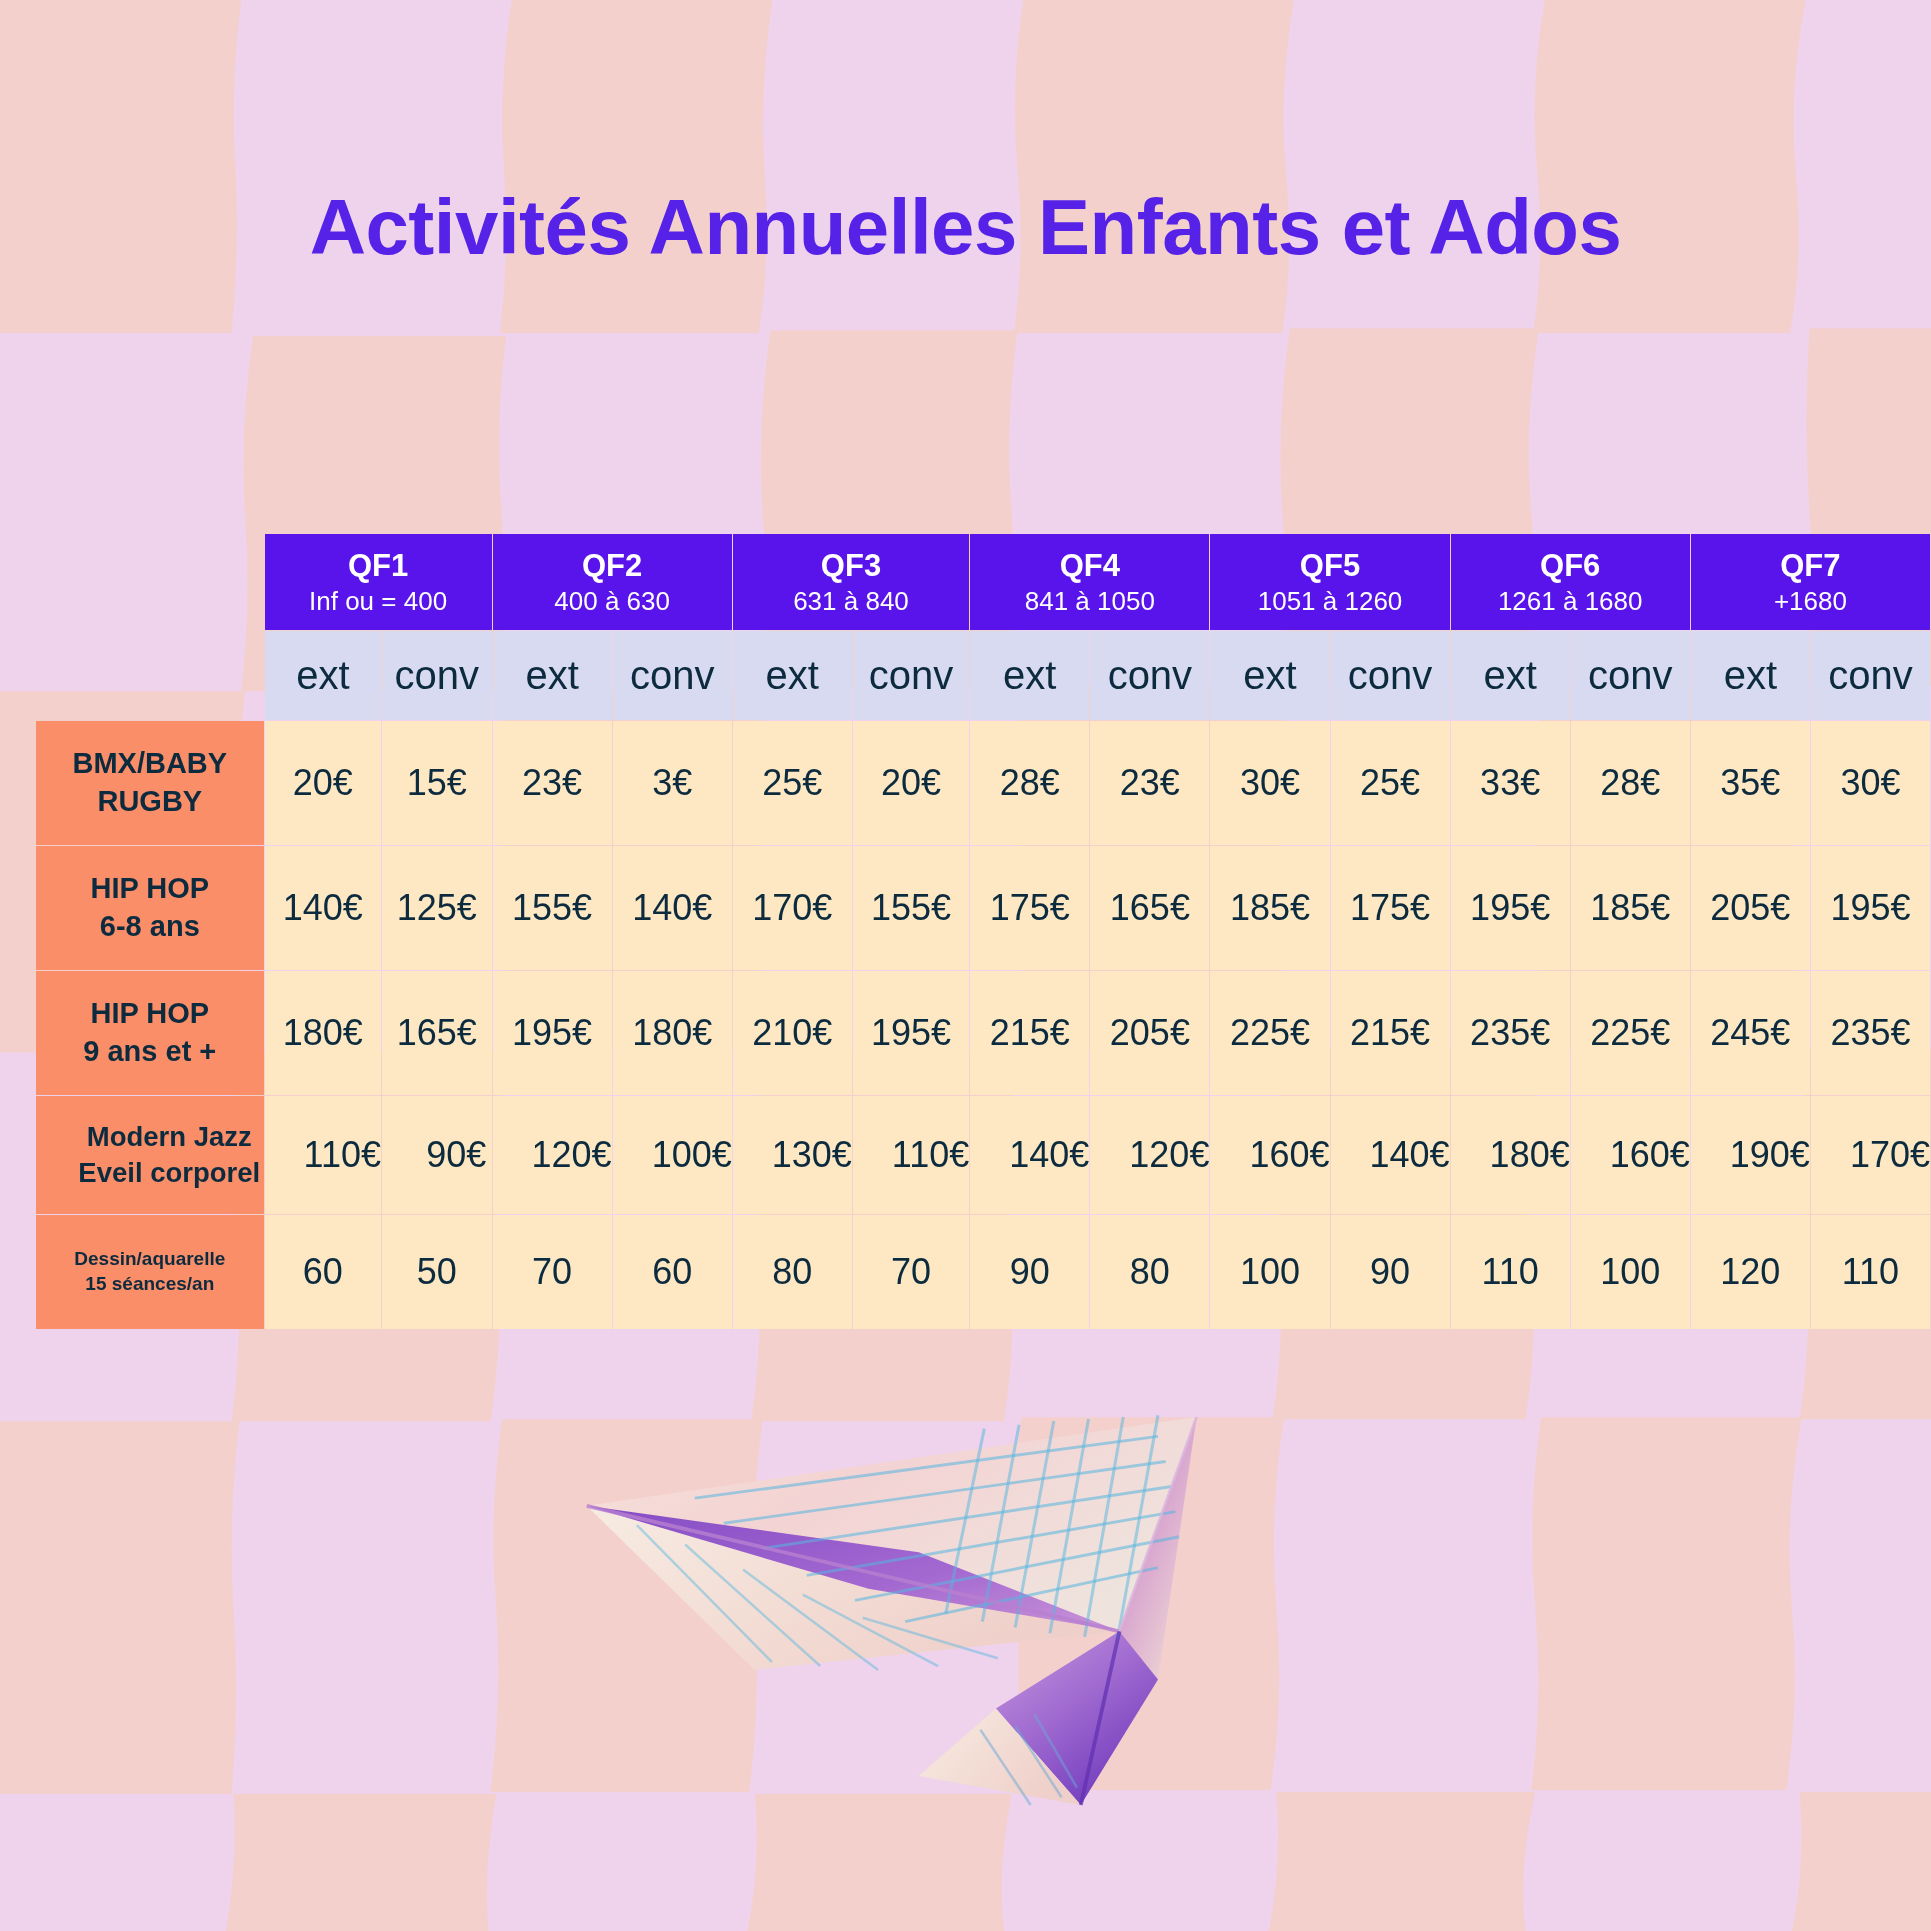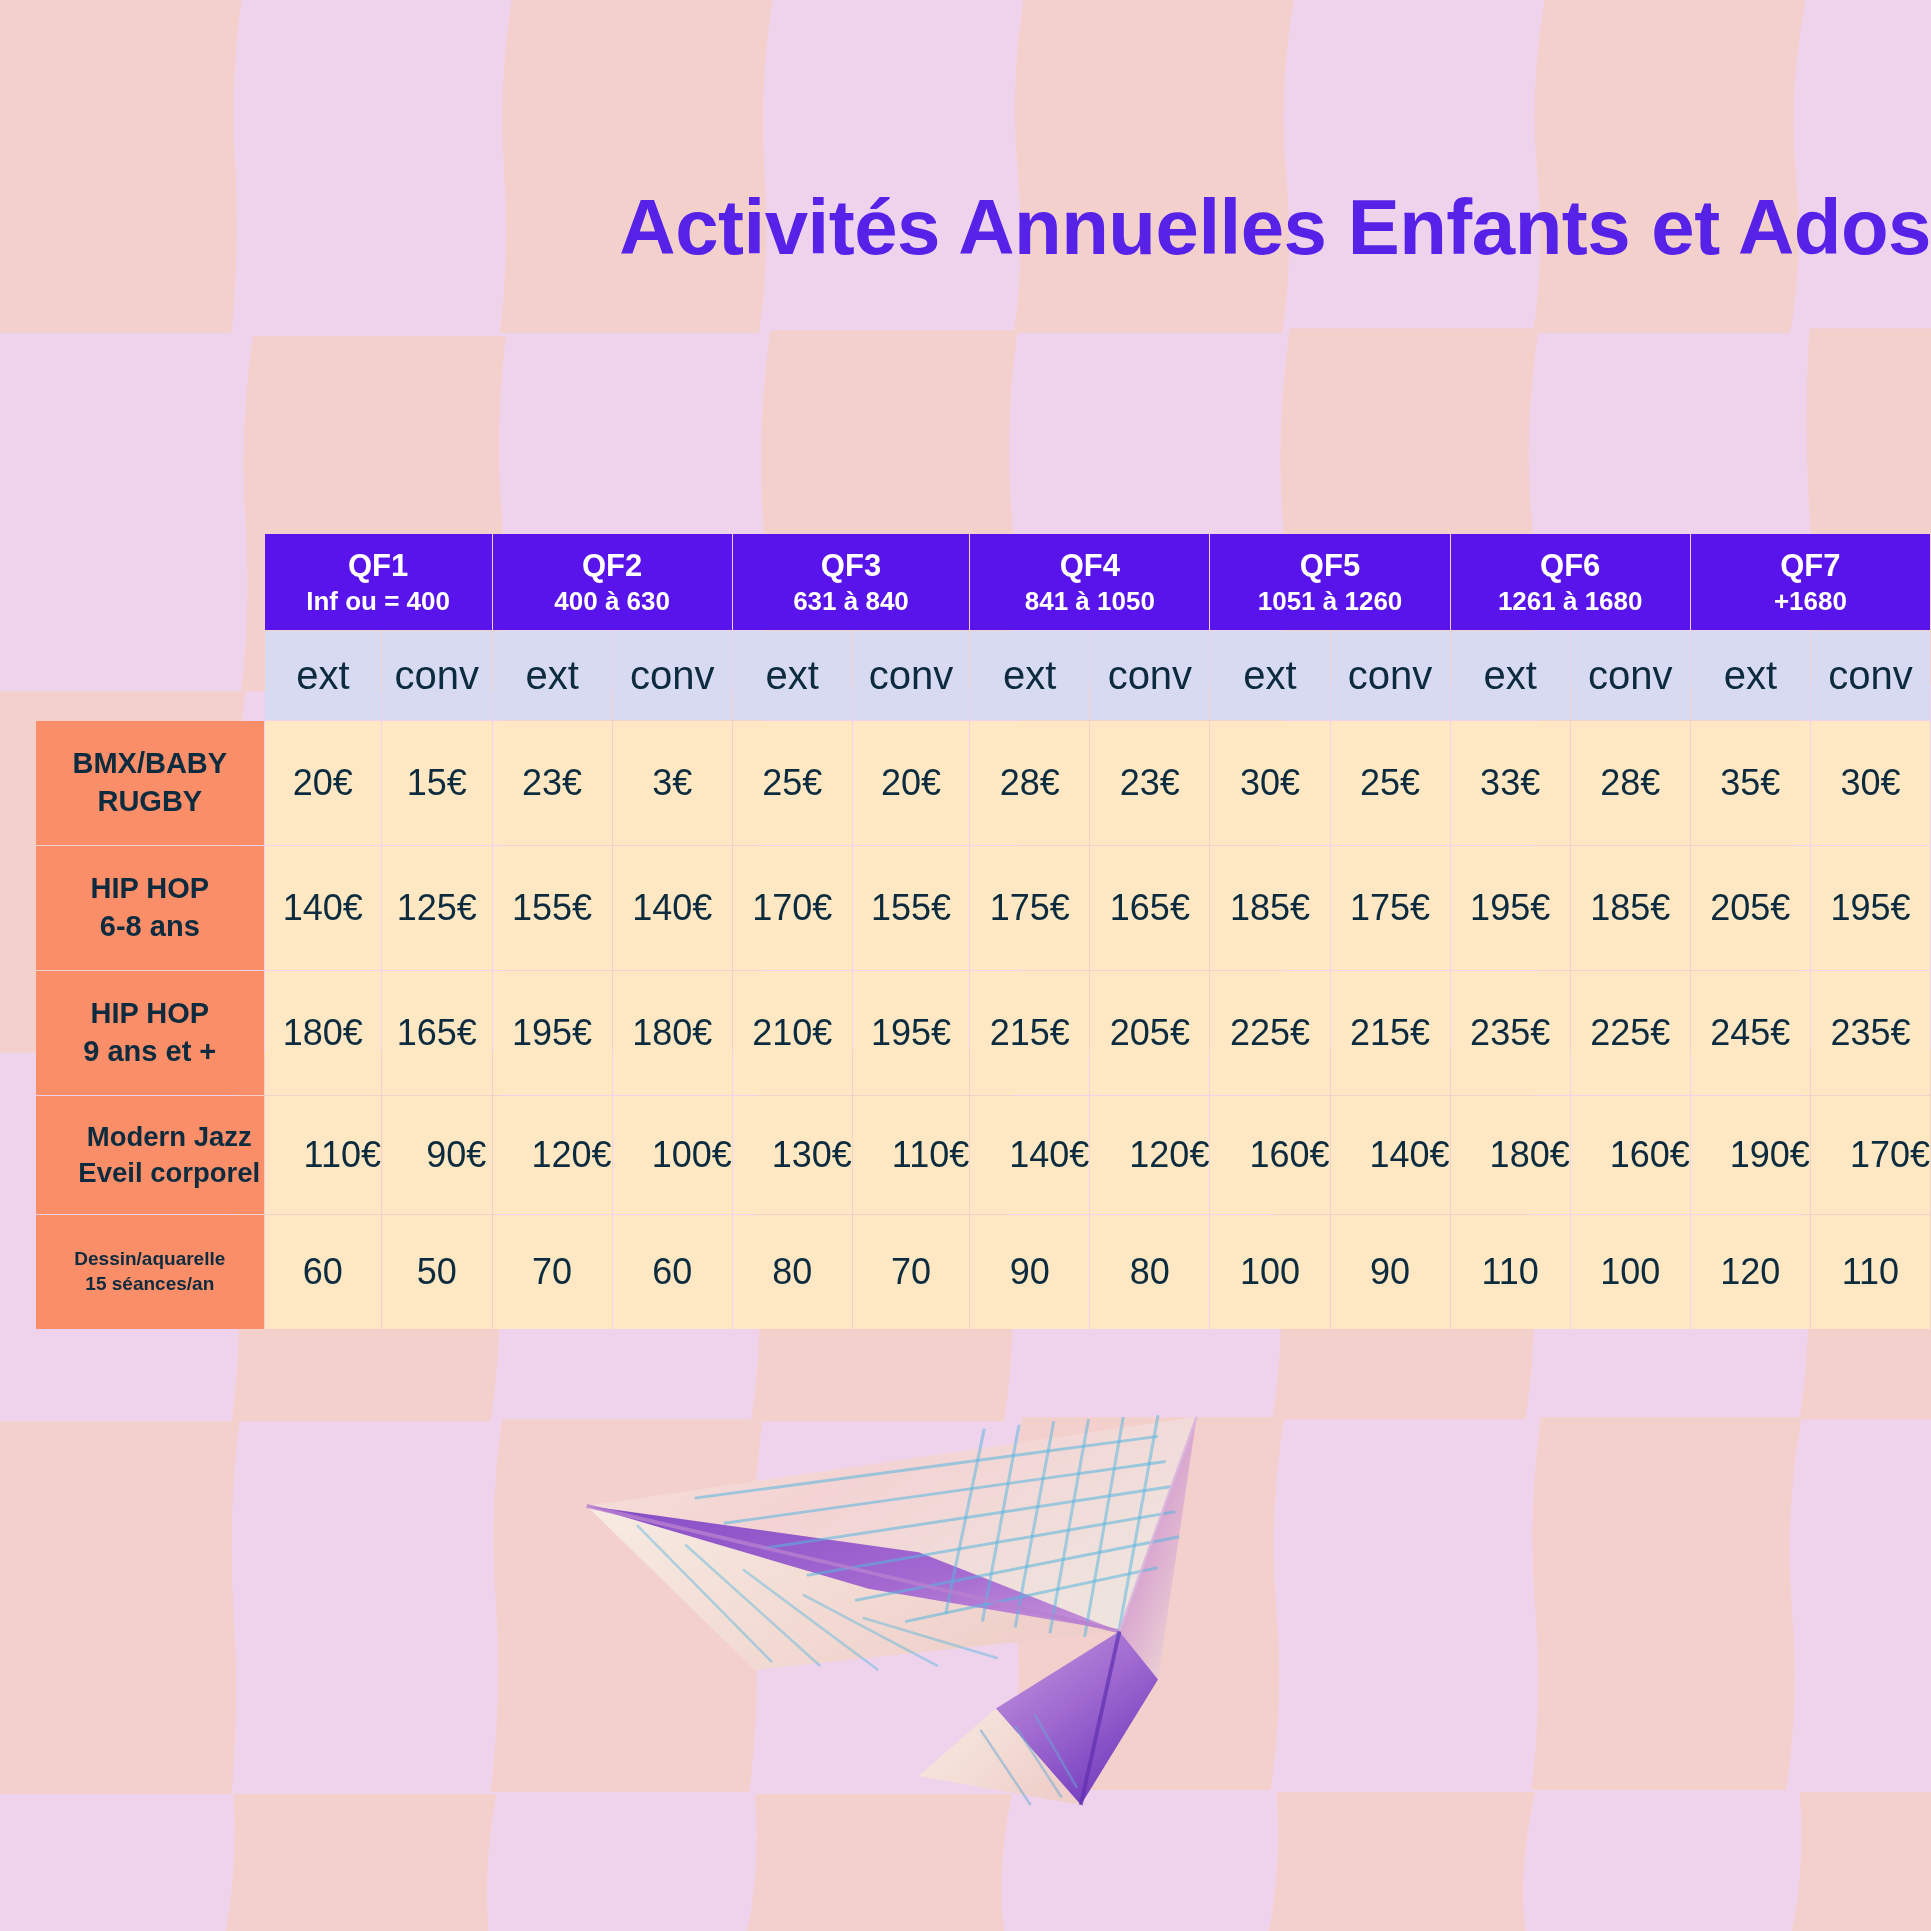--- a/index.html
+++ b/index.html
@@ -12,21 +12,21 @@
     position: relative;
     width: 1931px; height: 1931px;
     background: #efd3ec;
   }
   
   #bg { position: absolute; inset: 0; z-index: 0; }
   
   #title {
     position: absolute;
     top: 182px; left: 0; width: 1931px;
-    text-align: right;
+    text-align: center;
     z-index: 3;
     color: #5622e8;
     font-size: 78px;
     font-weight: bold;
     letter-spacing: -0.5px;
     white-space: nowrap;
   }
   
   #plane { position: absolute; left: 579px; top: 1390px; z-index: 2; }
 
@@ -52,21 +52,21 @@
   
   .qf {
     background: #5913eb;
     color: #ffffff;
     height: 96px;
     text-align: center;
     vertical-align: middle;
     line-height: 1.28;
   }
   .qf .qf-name { font-size: 31px; font-weight: bold; display: block; }
-  .qf .qf-range { font-size: 26px; font-weight: bold; display: block; }
+  .qf .qf-range { font-size: 26px; font-weight: normal; display: block; }
 
   
   .sub {
     background: #d8daf2;
     color: #0d2b3e;
     height: 89px;
     text-align: center;
     vertical-align: middle;
     font-size: 40px;
     font-weight: 400;

